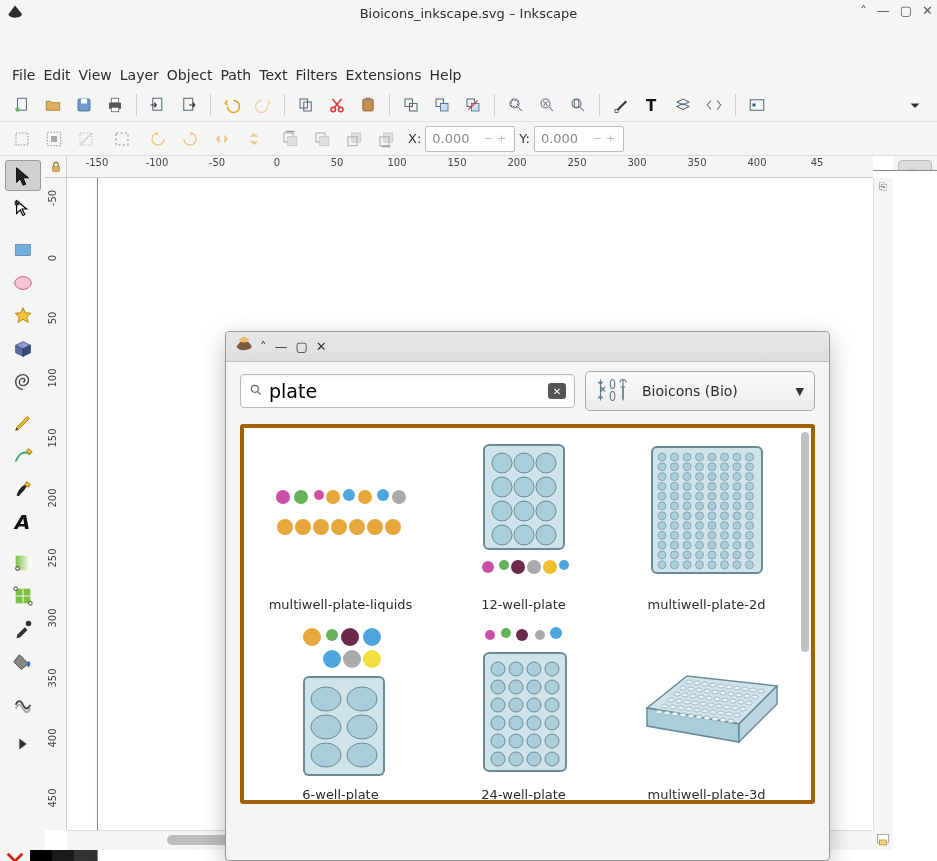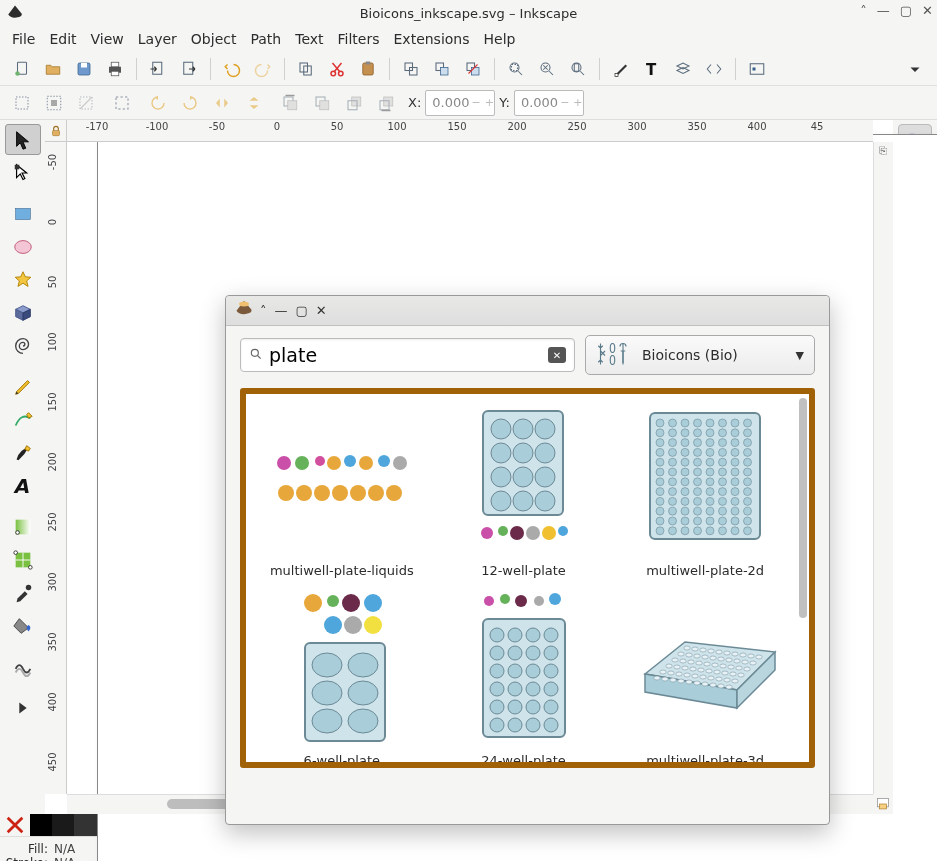--- a/index.html
+++ b/index.html
@@ -6,34 +6,34 @@
 body { width: 937px; height: 861px; background: #f5f5f4; overflow: hidden; font-size: 13px; color: #2c2c2c; }
 
 
 .titlebar { height: 26px; display: flex; align-items: center; justify-content: center; background: #f5f5f4; position: relative; }
 .titlebar .app-icon { position: absolute; left: 6px; top: 4px; }
 .titlebar .win-controls { position: absolute; right: 4px; top: 3px; display: flex; gap: 10px; }
 .titlebar .title { font-size: 13px; }
 .win-controls span { cursor: pointer; font-size: 13px; color: #555; }
 
 
-.menubar { height: 26px; display: flex; align-items: center; gap: 14px; padding: 0 12px; background: #f5f5f4; }
+.menubar { height: 26px; display: flex; align-items: center; gap: 8px; padding: 0 12px; background: #f5f5f4; margin-top: 36px; }
 .menubar span { font-size: 14px; cursor: pointer; }
 
 
 .toolbar { height: 34px; display: flex; align-items: center; gap: 3px; padding: 2px 8px; background: #f5f5f4; border-bottom: 1px solid #e0e0e0; }
 .toolbar .sep { width: 1px; height: 22px; background: #d0d0d0; margin: 0 4px; }
 .tb-btn { width: 28px; height: 28px; display: flex; align-items: center; justify-content: center; border-radius: 3px; cursor: pointer; }
 .tb-btn svg { width: 18px; height: 18px; }
 
 
 .toolbar2 { height: 34px; display: flex; align-items: center; gap: 4px; padding: 2px 8px; background: #f5f5f4; border-bottom: 1px solid #ddd; }
 .coord-group { display: flex; align-items: center; gap: 4px; }
 .coord-label { font-size: 13px; color: #333; }
-.coord-input { width: 70px; height: 26px; border: 1px solid #bbb; border-radius: 2px; padding: 3px 6px; font-size: 13px; color: #888; background: #fff; display: flex; align-items: center; justify-content: space-between; }
+.coord-input { width: 90px; height: 26px; border: 1px solid #bbb; border-radius: 2px; padding: 3px 6px; font-size: 13px; color: #888; background: #fff; display: flex; align-items: center; justify-content: space-between; }
 .coord-input .spinners { display: flex; flex-direction: row; color: #bbb; font-size: 11px; }
 .coord-input .spinners span { padding: 0 2px; }
 
 
 .main { position: relative; height: 694px; display: flex; }
 
 
 .toolbox-left { width: 45px; background: #f5f5f4; display: flex; flex-direction: column; align-items: center; padding-top: 4px; gap: 2px; }
 .tool-btn { width: 36px; height: 31px; display: flex; align-items: center; justify-content: center; border-radius: 3px; cursor: pointer; }
 .tool-btn.active { background: #d0d0d0; border: 1px solid #999; }
@@ -94,21 +94,21 @@
 .dialog .dlg-title .dlg-ctrl { display:flex; gap:8px; font-size:13px; color:#333;}
 .dialog .dlg-title .dlg-ctrl span { cursor:pointer; }
 .dialog .dlg-top { display:flex; gap:10px; padding:12px 14px 10px 14px;}
 .dialog .search { flex:1; height:34px; border:1px solid #bbb; border-radius:4px; background:#fff; display:flex; align-items:center; padding:0 8px; box-shadow: inset 0 1px 2px rgba(0,0,0,0.08);}
 .dialog .search .mag { color:#666; margin-right:6px;}
 .dialog .search input { flex:1; border:none; outline:none; font-size:19px; background:transparent;}
 .dialog .search .clear { width:18px; height:16px; background:#555; border-radius:3px; display:flex; align-items:center; justify-content:center; color:#fff; font-size:10px; cursor:pointer;}
 .dialog .source { width:230px; height:40px; border:1px solid #aaa; border-radius:5px; background:linear-gradient(#fafafa,#ececec); display:flex; align-items:center; padding:0 10px; gap:10px; position:relative; top:-3px;}
 .dialog .source .src-label { flex:1; font-size:14px;}
 .dialog .source .caret { font-size:11px; color:#333;}
-.dialog .results { margin:0 14px; height:380px; border:6px solid #a16207; border-radius:3px; background:#fff; position:relative; overflow:hidden;}
+.dialog .results { margin:0 14px; height:380px; border:4px solid #a16207; border-radius:3px; background:#fff; position:relative; overflow:hidden;}
 .dialog .results .scroll-thumb { position:absolute; right:2px; top:4px; width:8px; height:220px; background:#c0c0c0; border-radius:4px;}
 .dialog .results-grid { display:grid; grid-template-columns: repeat(3, 1fr); gap:10px; padding:4px 18px 4px 10px; }
 .dialog .res-item { display:flex; flex-direction:column; align-items:center; justify-content:flex-end; height:180px; cursor:pointer;}
 .dialog .res-item .thumb { flex:1; display:flex; align-items:center; justify-content:center; width:100%;}
 .dialog .res-item .label { font-size:13px; text-align:center; line-height:15px; padding-top:4px;}
 .dialog .dlg-btns { position:absolute; left:0; right:0; bottom:10px; display:flex; justify-content:space-between; padding:0 14px;}
 .dialog .dlg-btn { height:30px; border:1px solid #aaa; border-radius:4px; background:linear-gradient(#fdfdfd,#ececec); display:flex; align-items:center; padding:0 12px; gap:6px; cursor:pointer; font-size:13px;}
 .dialog .dlg-btn.cancel .ico { color:#d22; font-weight:bold;}
 .dialog .dlg-btn.apply .ico { color:#3a3; font-weight:bold;}
 
@@ -510,21 +510,21 @@
   </div>
 
   <div class="canvas-wrap">
     <div class="ruler-corner">
       <svg width="14" height="14" viewBox="0 0 24 24">
           <rect x="6" y="11" width="12" height="9" rx="2" fill="#e0b060" stroke="#a07020"></rect>
           <path d="M8 11V8a4 4 0 0 1 8 0v3" fill="none" stroke="#a07020" stroke-width="2"></path>
         </svg>
     </div>
     <div class="ruler-h" id="ruler-h">
-        <span class="tick-label" style="left: 30px;">-170</span>
+        <span class="tick-label" style="left: 30px;">-150</span>
         <span class="tick-label" style="left: 90px;">-100</span>
         <span class="tick-label" style="left: 150px;">-50</span>
         <span class="tick-label" style="left: 210px;">0</span>
         <span class="tick-label" style="left: 270px;">50</span>
         <span class="tick-label" style="left: 330px;">100</span>
         <span class="tick-label" style="left: 390px;">150</span>
         <span class="tick-label" style="left: 450px;">200</span>
         <span class="tick-label" style="left: 510px;">250</span>
         <span class="tick-label" style="left: 570px;">300</span>
         <span class="tick-label" style="left: 630px;">350</span>

